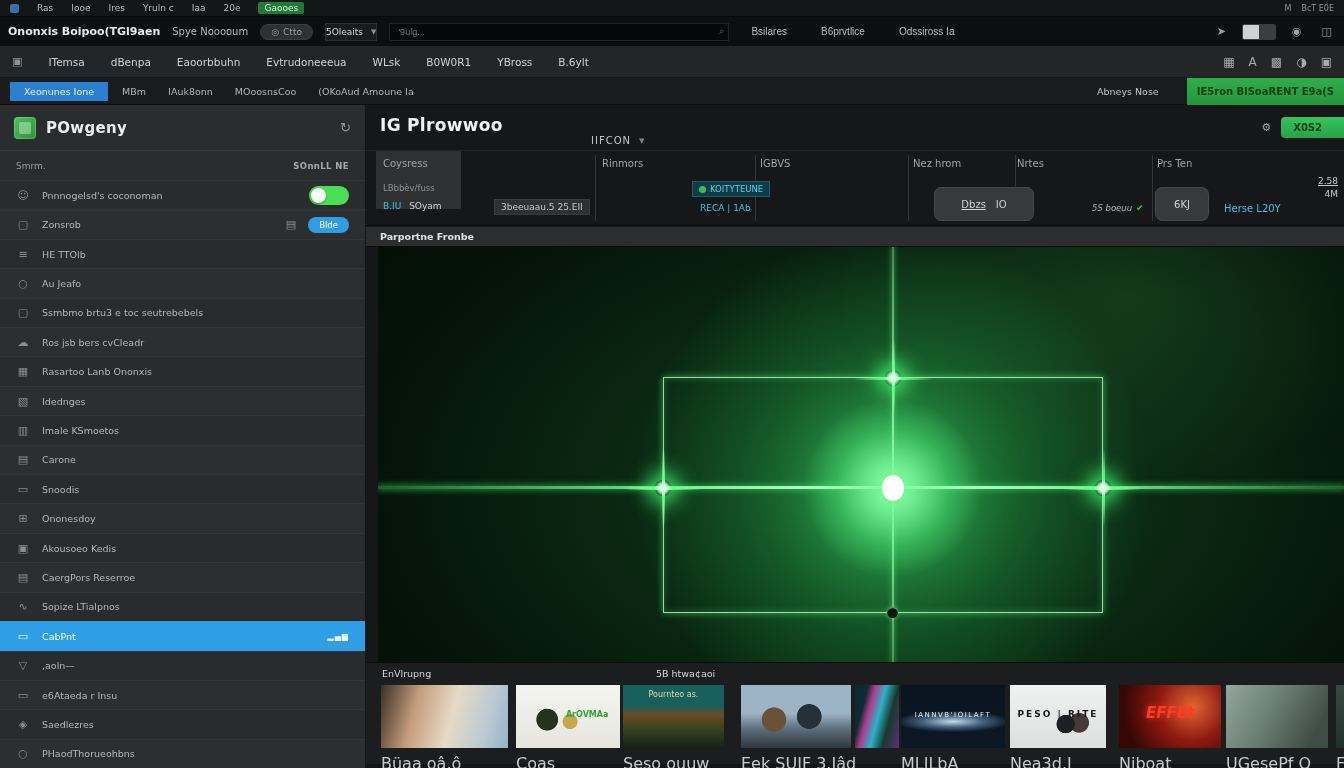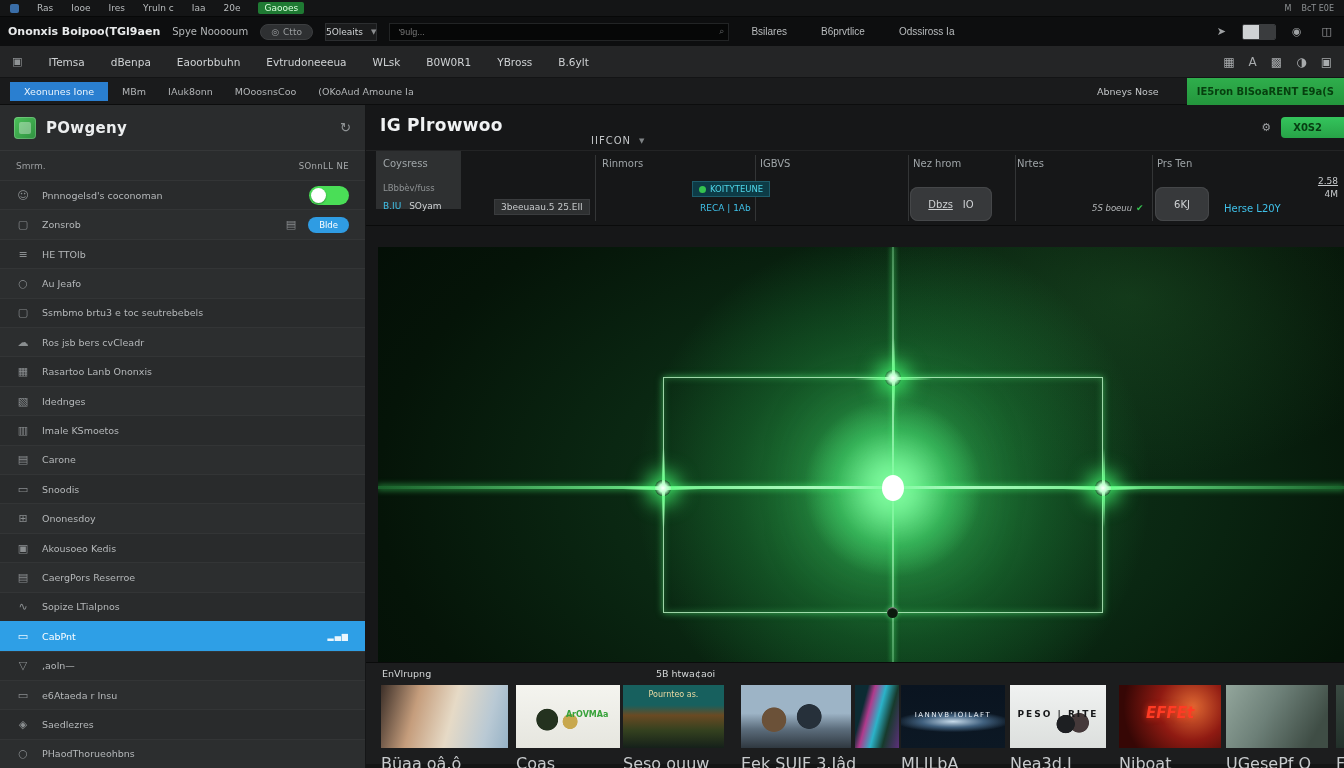--- a/index.html
+++ b/index.html
@@ -47,21 +47,21 @@
   #ribbon .recbtn { height:27px; display:flex; align-items:center; background:linear-gradient(#2fae4c,#23963c); color:#07400f; font-weight:bold; font-size:10px; padding:0 10px; white-space:nowrap; }
 
   
   #sidebar { position:absolute; left:0; top:105px; width:366px; height:663px; background:#2a2c2d; border-right:1px solid #151617; display:flex; flex-direction:column; }
   #sb-head { height:45px; display:flex; align-items:center; padding:0 14px; gap:10px; }
   #sb-head .appicon { width:22px; height:22px; border-radius:4px; background:linear-gradient(135deg,#4cc25a,#2f9140); box-shadow:inset 0 0 0 1px rgba(255,255,255,.2); position:relative; }
   #sb-head .appicon:after { content:""; position:absolute; left:5px; top:5px; width:12px; height:12px; background:rgba(255,255,255,.35); border-radius:2px; }
   #sb-head .appname { font-size:15px; font-weight:bold; color:#eceeef; letter-spacing:.3px; flex:1; }
   #sb-head .bell { color:#8f9395; font-size:13px; }
   #sb-section { height:30px; display:flex; align-items:center; padding:0 16px; font-size:9px; color:#9b9ea0; border-top:1px solid #353738; }
-  #sb-section .sv { margin-left:auto; color:#a7aaac; font-size:8.5px; letter-spacing:.4px; }
+  #sb-section .sv { margin-left:auto; color:#a7aaac; font-size:8.5px; letter-spacing:.4px;font-weight:bold; }
   #sb-items { flex:1; display:flex; flex-direction:column; overflow:hidden; }
   .sbitem { flex:1; display:flex; align-items:center; gap:12px; padding:0 16px; font-size:9.5px; color:#b5b8ba; border-top:1px solid #333536; background:#2c2e2f; }
   .sbitem:nth-child(odd) { background:#292b2c; }
   .sbitem .ic { width:14px; color:#8a8e90; font-size:11px; text-align:center; flex:0 0 auto; }
   .sbitem .lbl { flex:1; white-space:nowrap; overflow:hidden; text-overflow:ellipsis; }
   .sbitem.selected { background:#2e9fe6; color:#fff; border-top-color:#2e9fe6; }
   .sbitem.selected .ic { color:#eaf6ff; }
   .sbitem .bars { color:rgba(255,255,255,.9); font-size:8px; letter-spacing:1px; }
   .toggle { width:40px; height:19px; border-radius:10px; background:#4ade57; position:relative; flex:0 0 auto; }
   .toggle .knob { position:absolute; left:2px; top:2px; width:15px; height:15px; border-radius:50%; background:#fff; box-shadow:0 1px 2px rgba(0,0,0,.35); }
@@ -82,21 +82,21 @@
   .coltitle { position:absolute; top:7px; font-size:10px; color:#9fa5a8; }
   #c1panel { position:absolute; left:10px; top:0px; width:85px; height:58px; background:#2e3031; }
   #c1drop { position:absolute; left:17px; top:32px; font-size:8.5px; color:#8f9395; }
   #c1link { position:absolute; left:17px; top:50px; font-size:9px; }
   #c1link .cy { color:#3fc0e8; } #c1link .wh { color:#cfd2d4; margin-left:5px; }
   #c1chip { position:absolute; left:128px; top:48px; font-size:9px; color:#c7cacc; background:#2e3031; padding:2px 6px; border:1px solid #3a3c3e; }
   #c2chip { position:absolute; left:326px; top:30px; background:#0d3b46; border:1px solid #1d5c6b; color:#4fd6e8; font-size:8.5px; padding:2px 6px; display:flex; gap:4px; align-items:center; }
   #c2chip .dot { width:7px; height:7px; border-radius:50%; background:#35c24f; }
   #c2sub { position:absolute; left:334px; top:52px; font-size:9px; color:#3fc0e8; }
   .bigpill { position:absolute; top:36px; height:34px; background:#37393b; border-radius:8px; color:#cfd2d4; font-size:10px; display:flex; align-items:center; justify-content:center; gap:10px; box-shadow:inset 0 0 0 1px #454749; }
-  #c4pill { left:544px; width:82px; }
+  #c4pill { left:568px; width:100px; }
   #c4pill u { text-decoration:underline; }
   #c5status { position:absolute; left:726px; top:52px; font-size:8.5px; color:#b5b8ba; display:flex; align-items:center; gap:4px;font-style:italic; }
   #c5status .chk { color:#35c24f; font-size:9px; }
   #c6pill { left:789px; width:54px; }
   #c6link { position:absolute; left:858px; top:52px; font-size:10px; color:#3fc0e8; }
   #c6m { position:absolute; right:6px; top:24px; text-align:right; font-size:9px; color:#c7cacc; line-height:13px; }
   #c6m .top { text-decoration:underline; }
 
   #prevbar { position:absolute; left:0; top:122px; width:978px; height:20px; background:#2b2d2e; border-bottom:1px solid #0b0c0c; display:flex; align-items:center; }
   #prevbar span { margin-left:14px; font-size:9.5px; font-weight:bold; color:#dfe2e3; }
@@ -391,20 +391,23 @@
 
       <span class="coltitle" style="left:791px">Prs Ten</span>
       <span class="bigpill" id="c6pill">6KJ</span>
       <span id="c6link">Herse L20Y</span>
       <span id="c6m">
         <div class="top">2.58</div>
         <div>4M</div>
       </span>
     </div>
 
+    <div id="prevbar">
+      <span>Parportne Fronbe</span>
+    </div>
 
     <div id="viewer">
       <div class="glow-big"></div>
       <div class="glow-mid"></div>
       <div id="hline"></div>
       <div id="vline"></div>
       <div id="rect"></div>
       <div class="flare" id="f-top">
           <i class="fh"></i>
           <i class="fv"></i>

